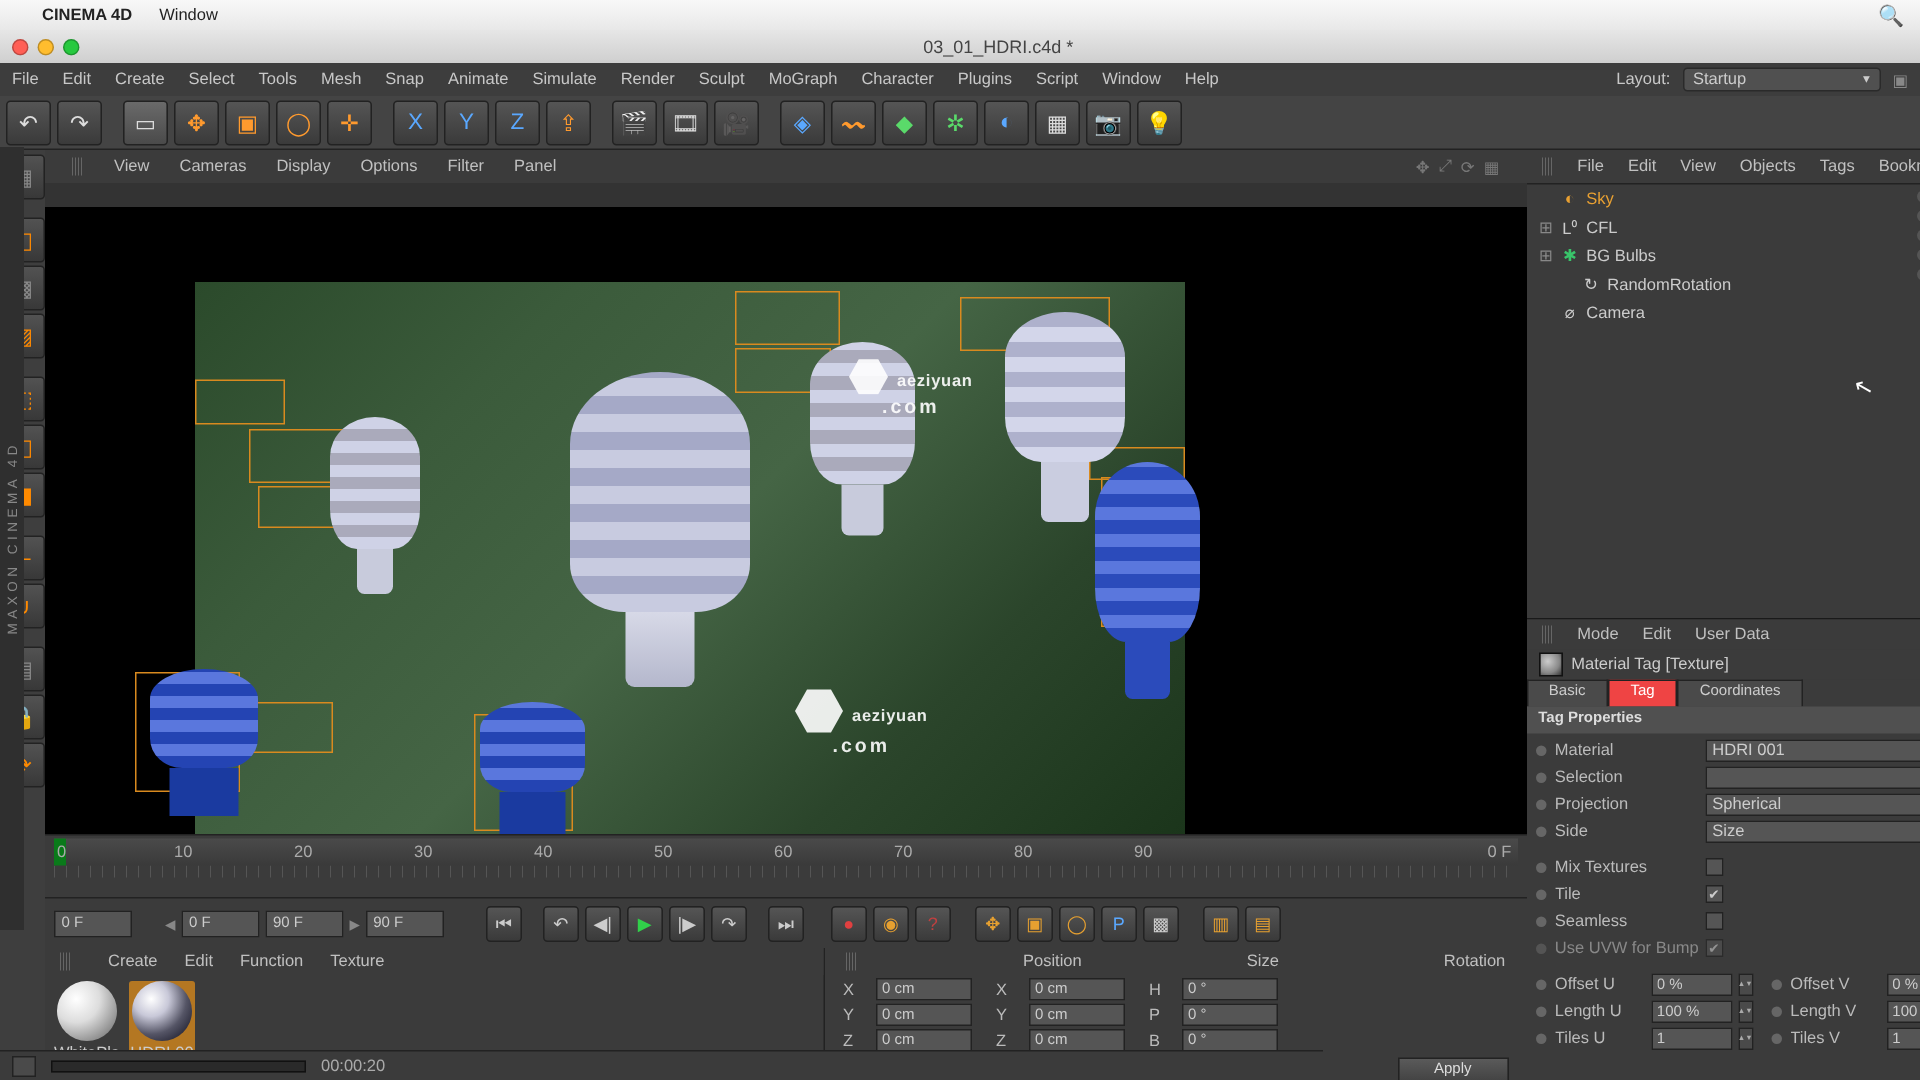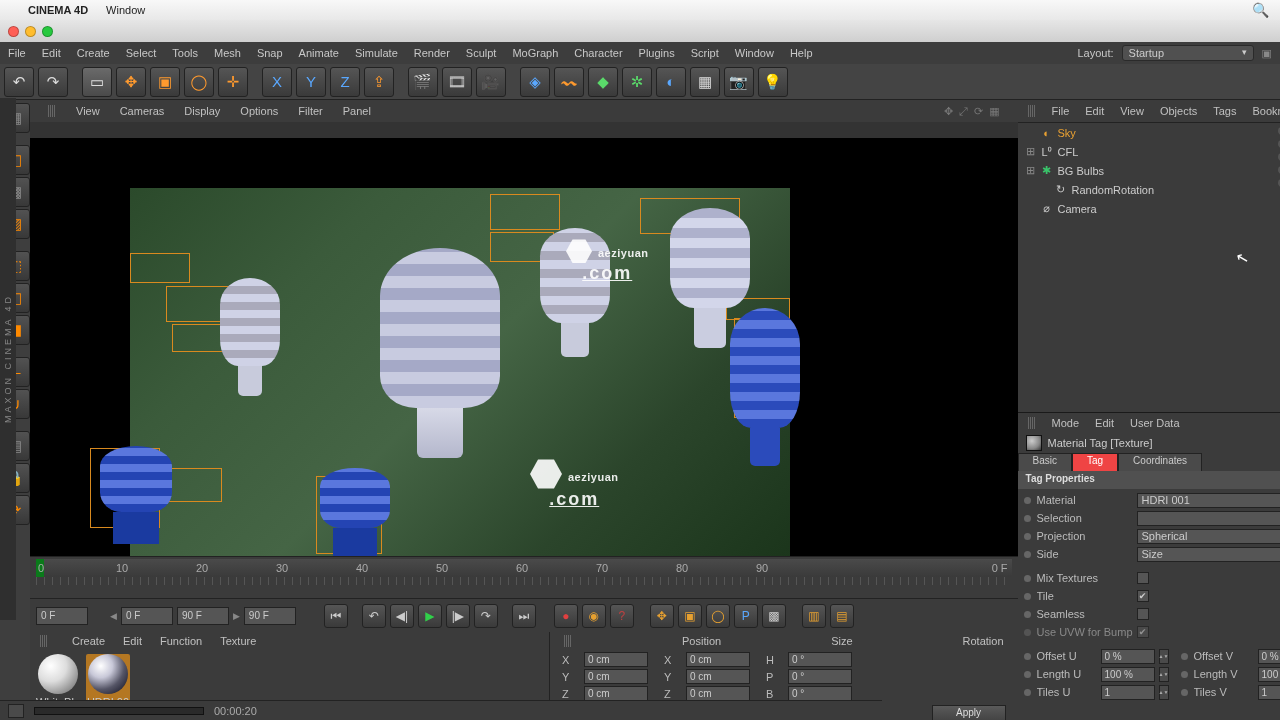--- a/index.html
+++ b/index.html
@@ -40,21 +40,21 @@
 .leftcol .lb.o{color:#ff8a00}
 .leftcol .lsep{height:10px;}
 
 .centercol { flex:1; display:flex; flex-direction:column; background:#333; }
 .viewport-bar { height:22px; background:#3b3b3b; display:flex; align-items:center; padding:0 18px; gap:20px; color:#c0c0c0; }
 .viewport-bar .vicons{margin-left:auto; display:flex; gap:6px; font-size:11px; color:#777;}
 .viewport { flex:1; background:#000; position:relative; overflow:hidden; margin:16px 0 0 0;}
 .viewport .render { position:absolute; left:100px; top:50px; width:660px; height:370px; background:linear-gradient(135deg,#2b4a2b 0%,#3b5b3b 25%,#456545 50%,#2b452b 75%,#1b351b 100%); box-shadow:0 0 0 1px #000; }
 .bulb{position:absolute;border:1px solid #d98a1f;}
 .watermark{position:absolute; color:#fff; opacity:.9; text-align:center; font-weight:600; font-size:22px; line-height:1.05; letter-spacing:.5px;}
-.watermark .dom{font-size:18px; letter-spacing:2px;text-decoration:underline;}
+.watermark .dom{font-size:13px; letter-spacing:2px;}
 .hex{display:inline-block;width:26px;height:26px;background:#fff;clip-path:polygon(25% 5%,75% 5%,100% 50%,75% 95%,25% 95%,0 50%);vertical-align:middle;margin-right:6px;}
 
 .timeline { height:42px; background:#3b3b3b; border-top:1px solid #222; display:flex; flex-direction:column;}
 .ruler { height:18px; background:linear-gradient(#4a4a4a,#3a3a3a); position:relative; margin:2px 6px 0 6px; font-size:9px; color:#aaa;}
 .ruler .gmark{position:absolute; top:0; width:8px; height:100%; background:#0a7a1a;}
 .ruler span{position:absolute; top:3px;}
 .tick-row{height:8px; margin:0 6px; background:repeating-linear-gradient(90deg,#555 0,#555 1px,transparent 1px,transparent 8px);}
 .transport { height:34px; background:#3b3b3b; border-top:1px solid #222; display:flex; align-items:center; padding:0 6px; gap:4px;}
 .nfield{width:52px; height:18px; background:#555; border:1px solid #222; color:#ccc; padding:1px 4px; font-size:10px;}
 .pbtn{width:24px;height:24px;border:1px solid #222;border-radius:3px;background:linear-gradient(#555,#3a3a3a);display:flex;align-items:center;justify-content:center;color:#ccc;font-size:12px;}
@@ -132,20 +132,21 @@
   <b>CINEMA 4D</b>
   <span>Window</span>
   <span class="spacer"></span>
   <span class="search-glyph">🔍</span>
 </div>
 
 <div class="win-chrome">
   <span class="dot r"></span>
   <span class="dot y"></span>
   <span class="dot g"></span>
+  <span class="title">03_01_HDRI.c4d *</span>
 </div>
 
 <div class="main-menubar">
   <span>File</span>
   <span>Edit</span>
   <span>Create</span>
   <span>Select</span>
   <span>Tools</span>
   <span>Mesh</span>
   <span>Snap</span>

